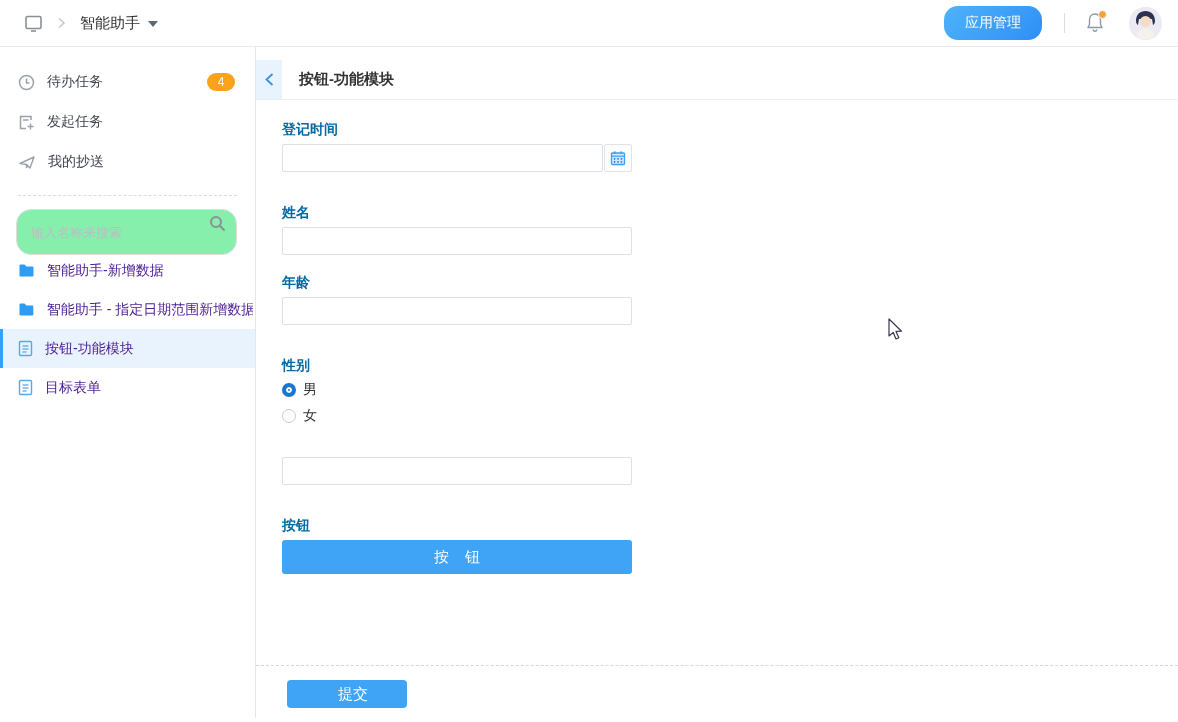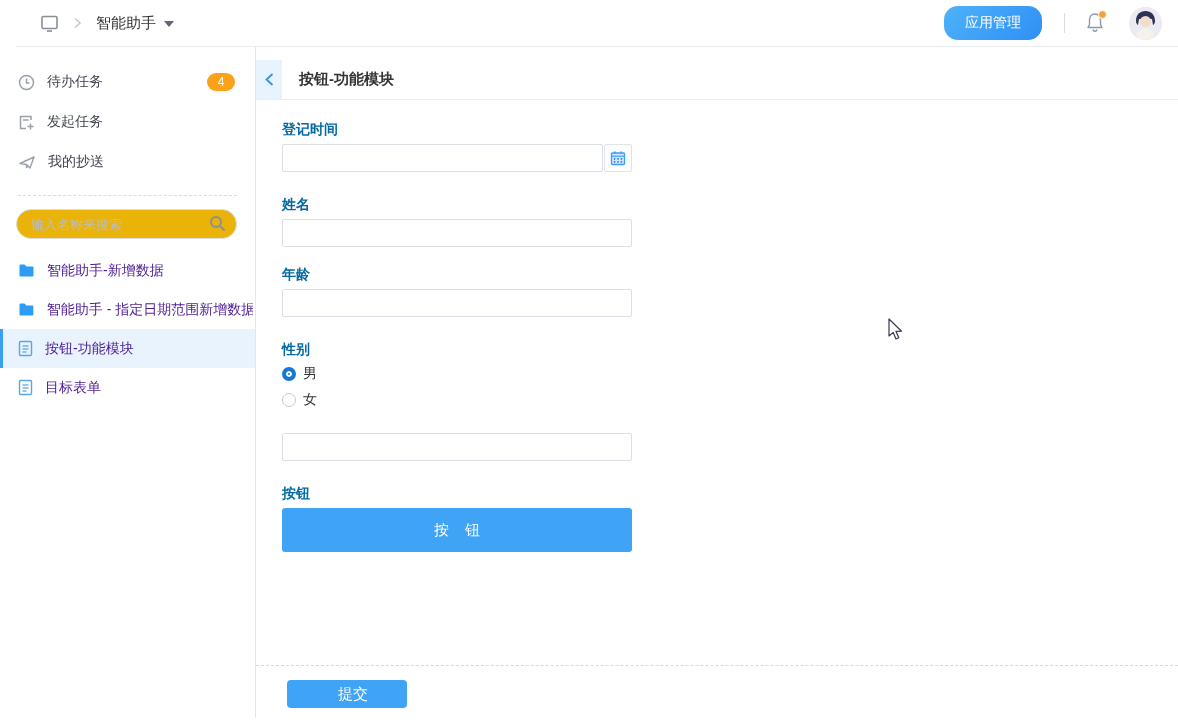--- a/index.html
+++ b/index.html
@@ -5,21 +5,21 @@
   * { margin:0; padding:0; box-sizing:border-box; }
   html,body { width:1178px; height:722px; }
   body {
     font-family:"Liberation Sans","DejaVu Sans",sans-serif;
     font-size:14px; color:#333; background:#fff; overflow:hidden;
   }
   .app { position:relative; width:1178px; height:722px; background:#fff; }
 
   
   .topbar {
-    position:absolute; top:0; left:16px; right:0; height:47px;
+    position:absolute; top:0; left:0; right:0; height:47px;
     background:#fff; border-bottom:1px solid #e8eaec;
     display:flex; align-items:center; justify-content:space-between;
     padding:0 16px 0 24px; z-index:5;
   }
   .tb-left { display:flex; align-items:center; gap:14px; }
   .crumb-sep { color:#c5c9cf; font-size:14px; display:flex; align-items:center; }
   .app-switch { display:flex; align-items:center; gap:8px; cursor:pointer; }
   .app-switch .name { font-size:15px; color:#333; font-weight:500; }
   .caret-down {
     width:0; height:0; border-left:5px solid transparent; border-right:5px solid transparent;
@@ -55,23 +55,23 @@
   .badge {
     min-width:28px; height:18px; border-radius:9px; background:#faa21a;
     color:#fff; font-size:12px; display:flex; align-items:center; justify-content:center;
     padding:0 6px;
   }
   .side-dash { border-top:1px dashed #d9dce0; margin:13px 18px 0 18px; }
   .searchbox {
     position:relative; margin:13px 18px 0 16px; height:30px;
   }
   .searchbox input {
-    width:100%; height:30px; border:1px solid #dcdee2; border-radius:15px;
+    width:100%; height:46px; border:1px solid #dcdee2; border-radius:15px;
     padding:0 36px 0 14px; font-size:13px; color:#333; outline:none; font-family:inherit;
-    background:#eab308;
+    background:#86efac;
   }
   .searchbox input::placeholder { color:#b9bec6; }
   .searchbox .s-icon { position:absolute; right:11px; top:6px; cursor:pointer; }
   .tree { margin-top:12px; }
   .tree-item {
     height:39px; display:flex; align-items:center; gap:12px;
     padding:0 2px 0 18px; cursor:pointer; color:#4c1d95; white-space:nowrap; overflow:hidden;
   }
   .tree-item .t-label { font-size:14px; overflow:hidden; text-overflow:clip; }
   .tree-item.selected {
@@ -95,31 +95,31 @@
   .f-label { font-size:14px; font-weight:700; color:#0369a1; line-height:20px; }
   .f-input-row { display:flex; margin-top:5px; }
   .f-input {
     flex:1; height:28px; border:1px solid #dcdfe6; border-radius:2px; background:#fff;
     padding:0 8px; font-size:13px; font-family:inherit; color:#333; outline:none; min-width:0;
   }
   .date-addon {
     width:28px; height:28px; margin-left:1px; border:1px solid #e0e3e8; background:#fdfdfd;
     display:flex; align-items:center; justify-content:center; cursor:pointer; border-radius:2px;
   }
-  .gap22 { margin-top:22px; }
+  .gap22 { margin-top:30px; }
   .radio-row { display:flex; align-items:center; height:23px; cursor:pointer; margin-top:3px; }
   .radio {
     width:14px; height:14px; border-radius:50%; background:#fff; border:1px solid #c6cad1;
   }
   .radio.sel {
     border:4px solid #1877d2; background:#1877d2; box-shadow:inset 0 0 0 2px #fff;
   }
   .radio-label { margin-left:7px; font-size:14px; color:#333; }
   .big-btn {
-    margin-top:5px; width:350px; height:44px; border:none; border-radius:3px;
+    margin-top:5px; width:350px; height:34px; border:none; border-radius:3px;
     background:#3fa3f6; color:#fff; font-size:15px; font-family:inherit; cursor:pointer;
     word-spacing:12px;
   }
   .footer { flex:0 0 56px; display:flex; align-items:center; padding-left:31px; }
   .submit-btn {
     width:120px; height:28px; border:none; border-radius:4px; background:#3fa3f6;
     color:#fff; font-size:15px; font-family:inherit; cursor:pointer;padding-left:12px;
   }
 
   .cursor { position:absolute; left:888px; top:318px; z-index:99; pointer-events:none; }

